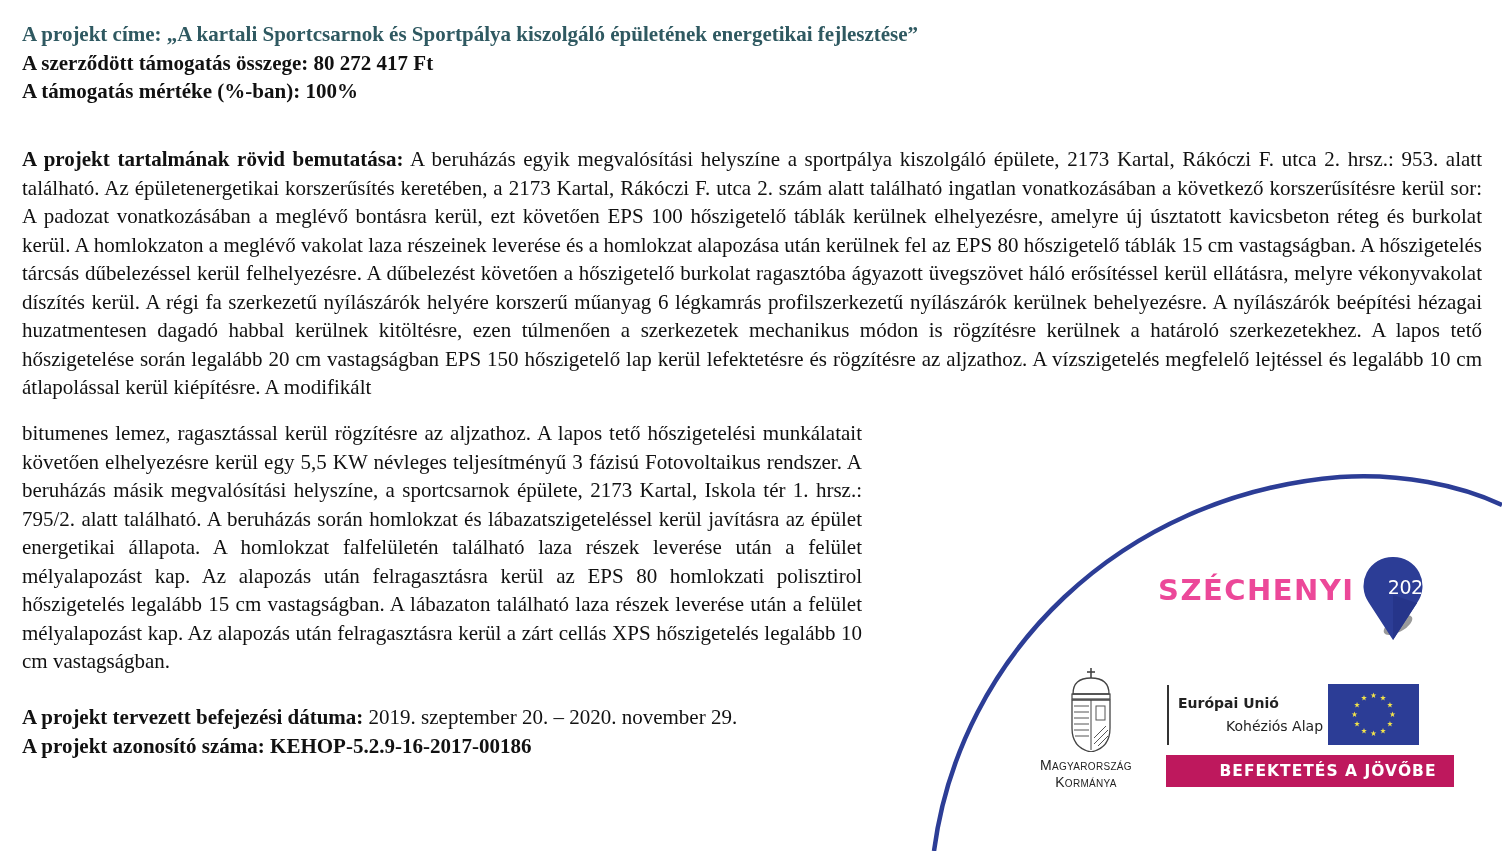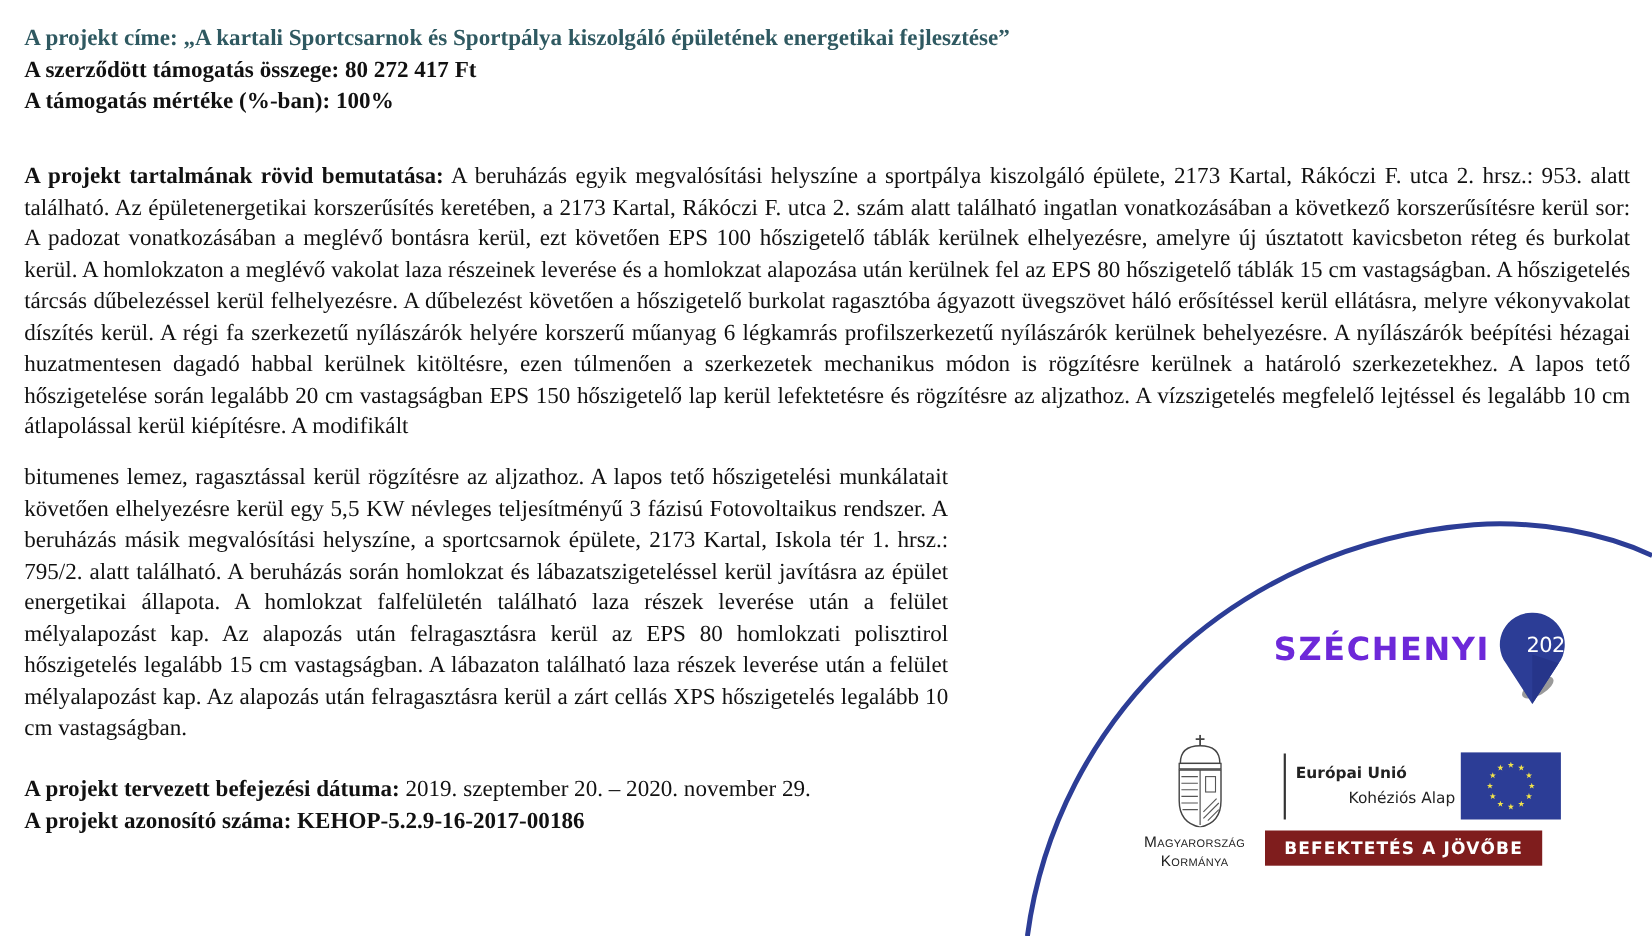--- a/index.html
+++ b/index.html
@@ -14,36 +14,36 @@
   .para .lbl { font-weight: bold; }
   .wrap-area { position: absolute; left: 22px; top: 419px; width: 840px;
                font-size: 21px; line-height: 28.5px; text-align: justify; }
   .tail { position: absolute; left: 22px; top: 703px; font-size: 21px; line-height: 28.5px; white-space: nowrap; }
   .tail .lbl { font-weight: bold; }
 
   
   .logo-area { position: absolute; left: 920px; top: 455px; width: 582px; height: 396px; }
   .arc { position: absolute; left: 0; top: 0; }
   .szechenyi { position: absolute; left: 238px; top: 118px; font-family: "DejaVu Sans", sans-serif;
-               font-weight: bold; font-size: 29px; letter-spacing: 1.5px; color: #6d28d9; }
+               font-weight: bold; font-size: 29px; letter-spacing: 1.5px; color: #ec4899; }
   .pin { position: absolute; left: 440px; top: 100px; }
   .pin-text { position: absolute; left: 461px; top: 121px; width: 60px; text-align: center;
               font-family: "DejaVu Sans", sans-serif; font-size: 19px; color: #ffffff; letter-spacing: -0.5px; }
   .crest { position: absolute; left: 148px; top: 213px; }
   .gov-name { position: absolute; left: 96px; top: 302px; width: 140px; text-align: center;
               font-family: Liberation Sans, sans-serif; font-size: 14px; line-height: 17px; color: #222; letter-spacing: 0.3px; }
   .vdiv { position: absolute; left: 247px; top: 230px; width: 2px; height: 60px; background: #333; }
   .eu-title { position: absolute; left: 258px; top: 240px; font-family: "DejaVu Sans", sans-serif;
               font-weight: bold; font-size: 14px; color: #222; }
   .eu-sub { position: absolute; left: 258px; top: 263px; font-family: "DejaVu Sans", sans-serif;
             font-size: 14px; color: #222; margin-left: 48px; }
   .eu-flag { position: absolute; left: 408px; top: 229px; width: 91px; height: 61px; background: #2c3d96; }
-  .invest { position: absolute; left: 230px; top: 300px; width: 252px; height: 32px; background: #7f1d1d;
+  .invest { position: absolute; left: 246px; top: 300px; width: 252px; height: 32px; background: #be185d;
             color: #ffffff; font-family: "DejaVu Sans", sans-serif; font-weight: bold; font-size: 15.5px;
-            letter-spacing: 1px; line-height: 32px; text-align: center; }
+            letter-spacing: 1px; line-height: 32px; text-align: center; padding-left: 36px; }
 </style>
 </head>
 <body>
 
 <div class="doc">
   <div class="line title">
     <span>A projekt címe:</span>
     <span>„A kartali Sportcsarnok és Sportpálya kiszolgáló épületének energetikai fejlesztése”</span>
   </div>
   <div class="line">

